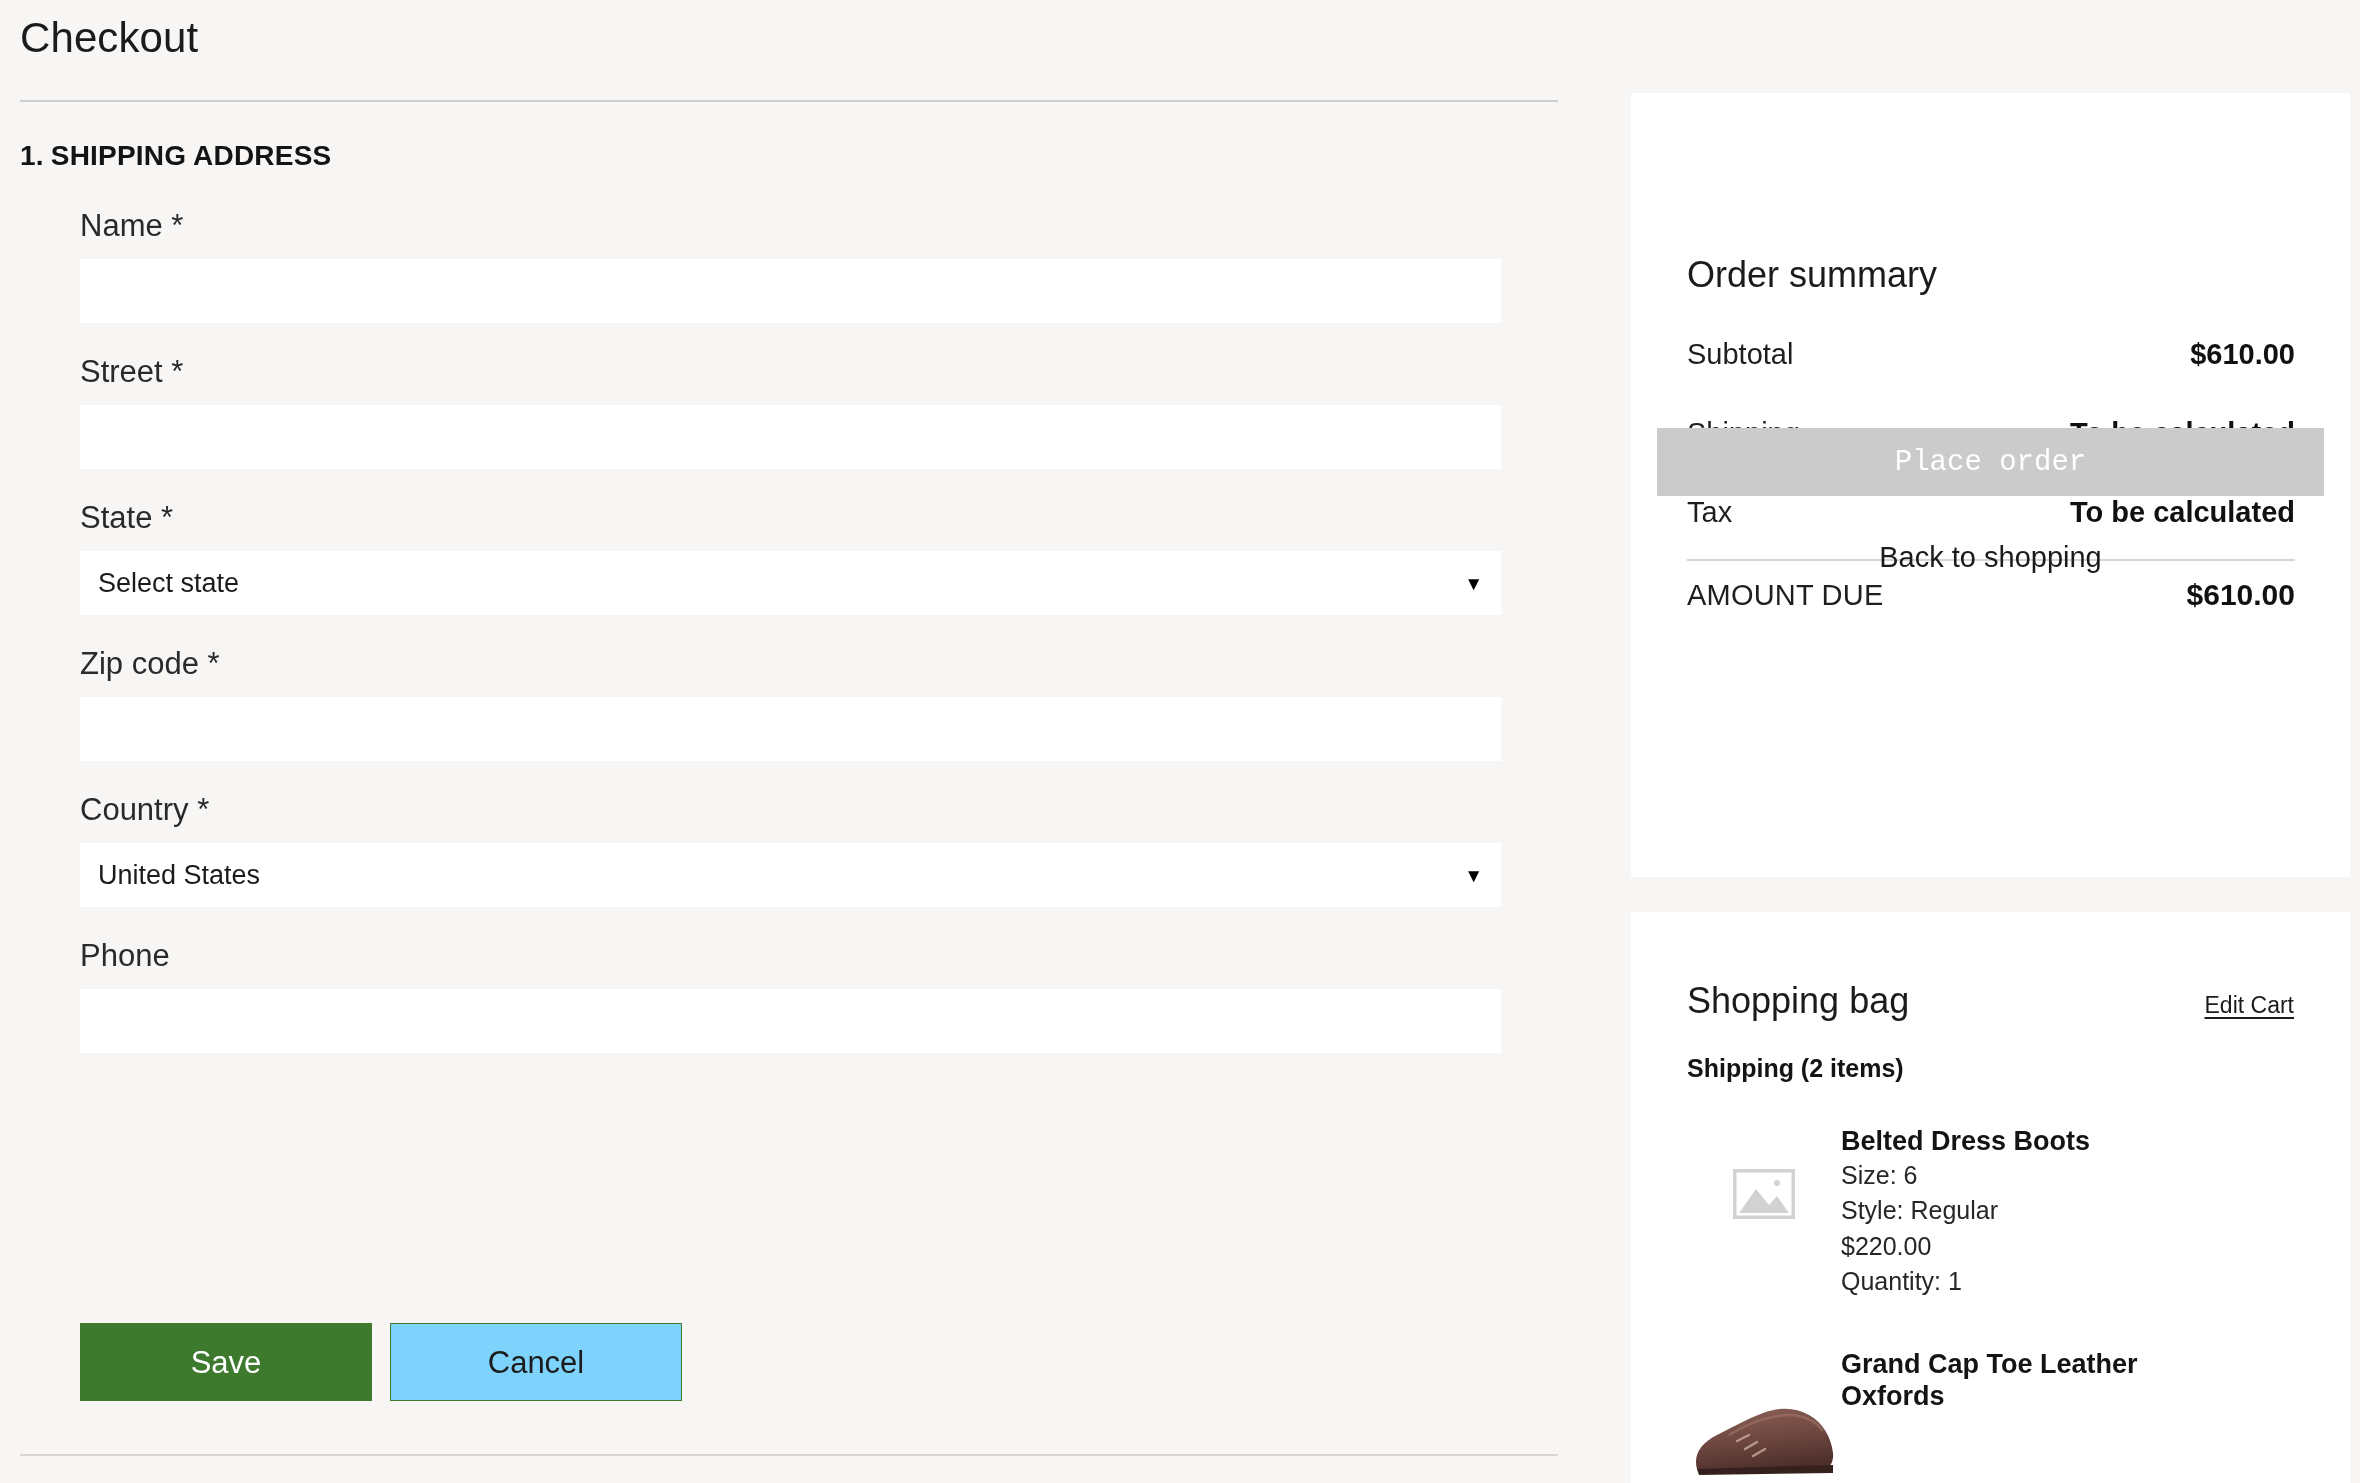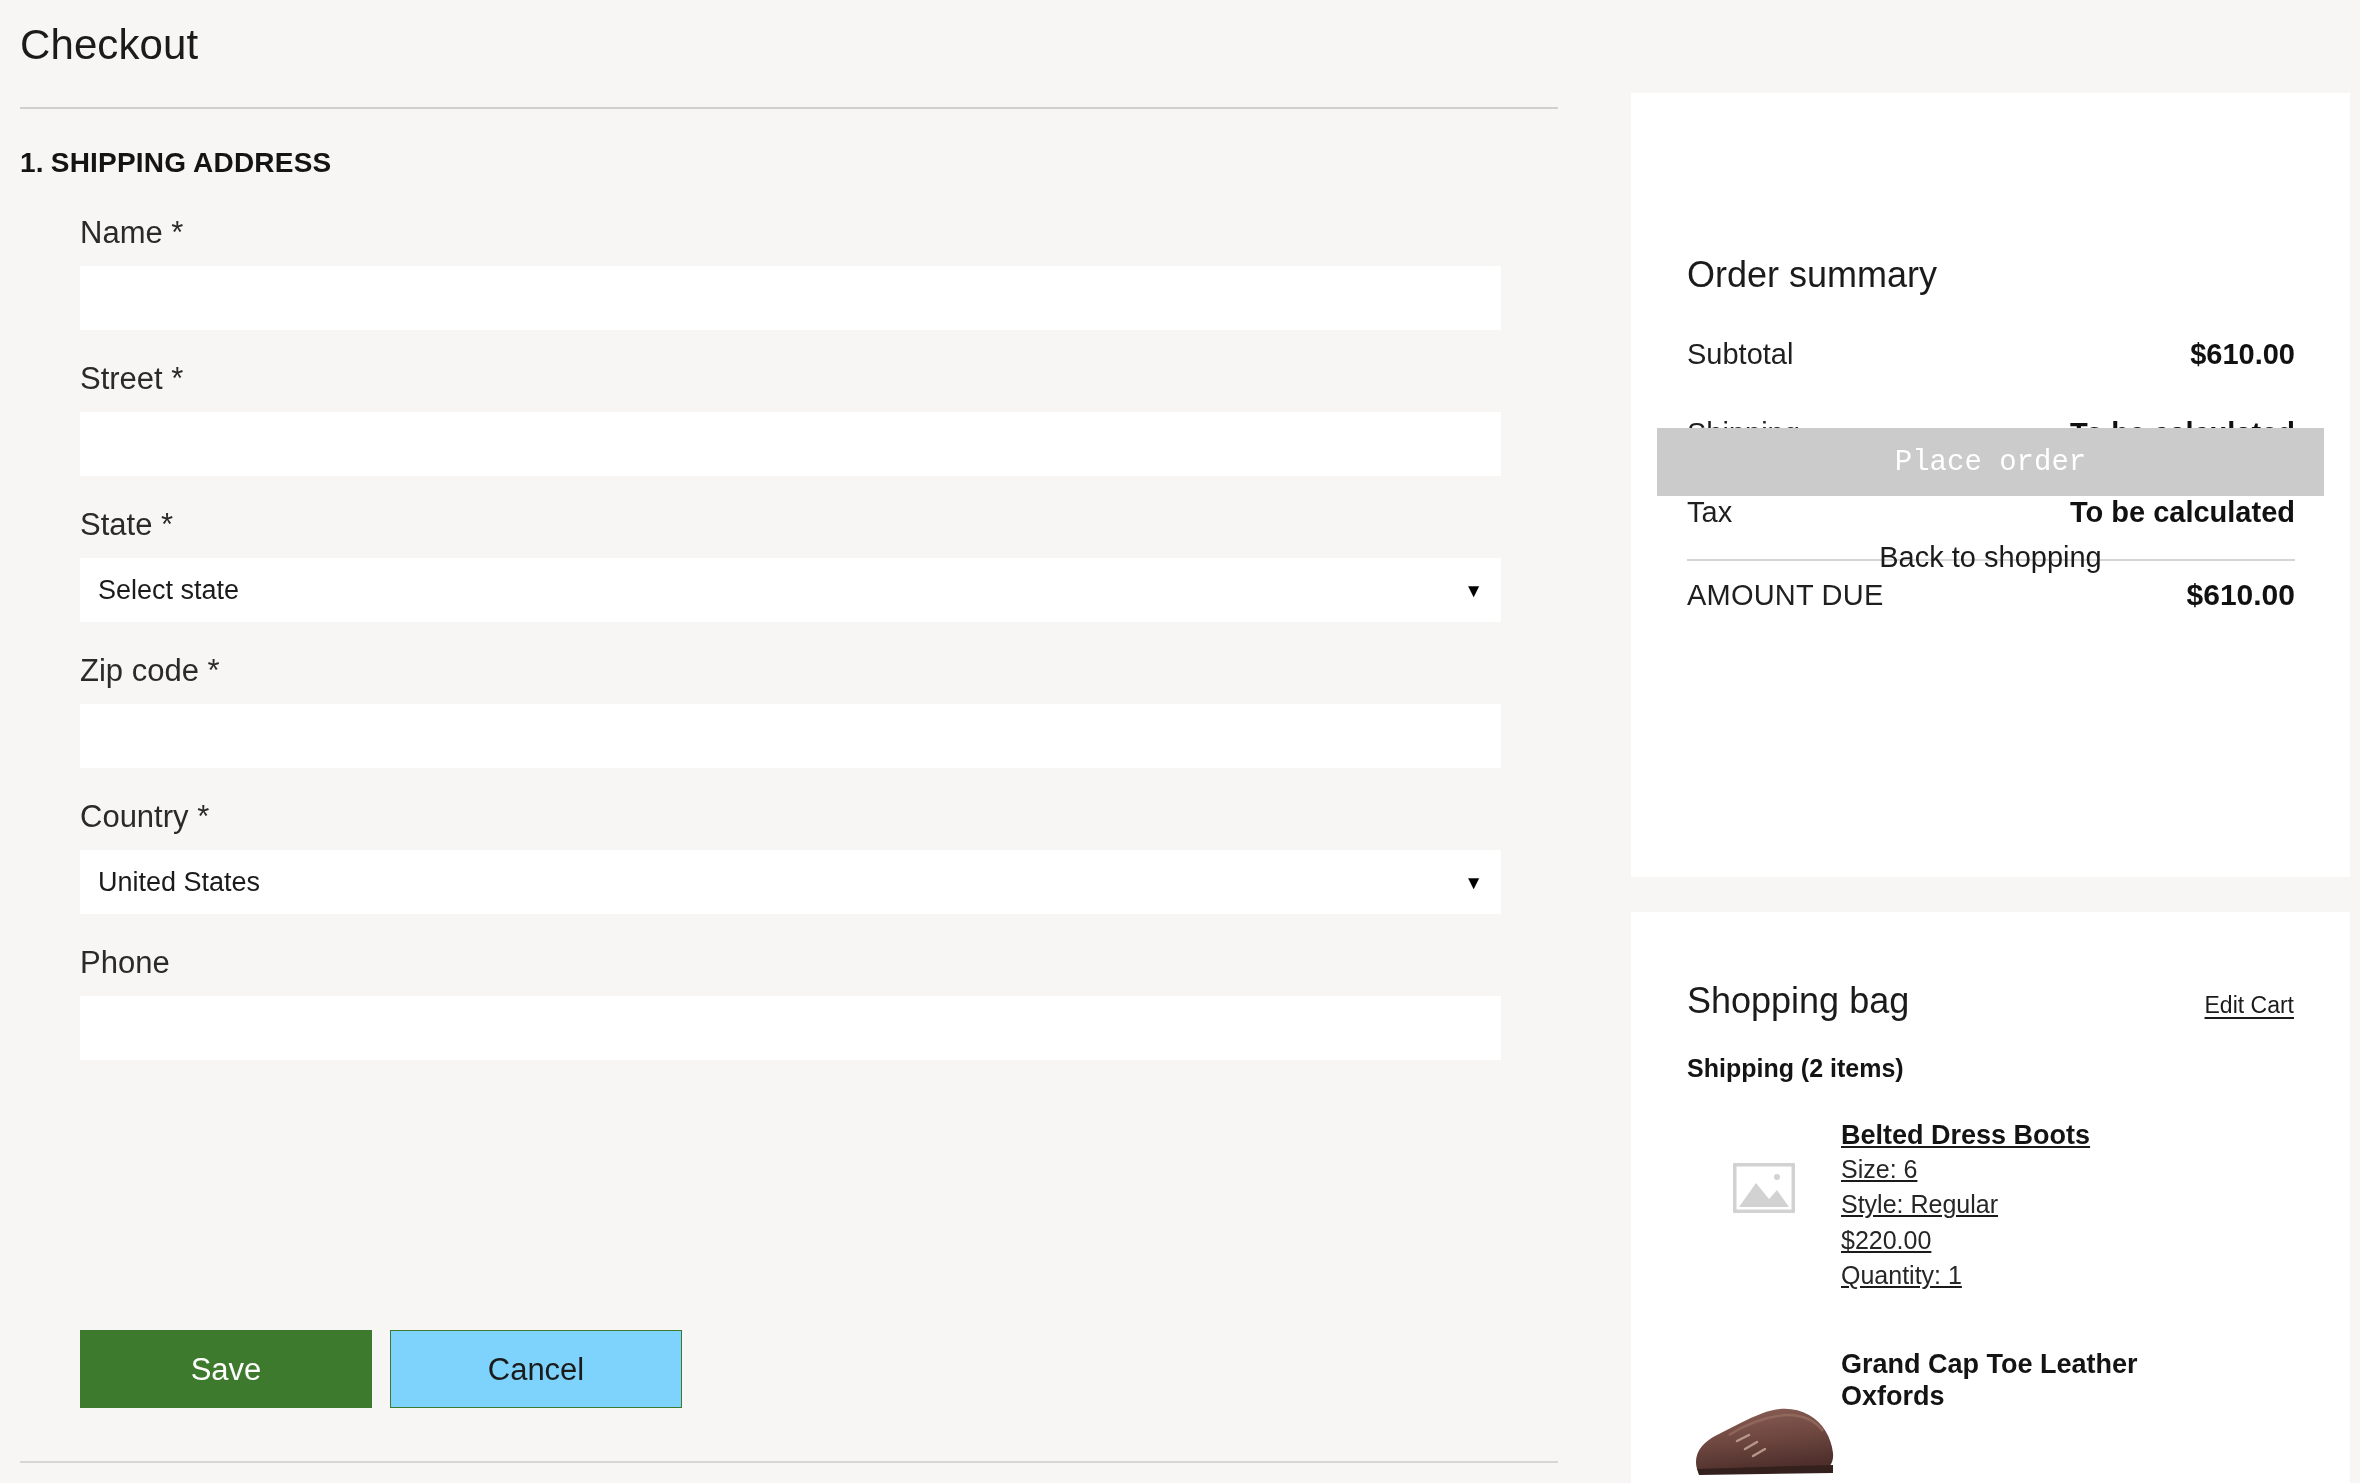--- a/index.html
+++ b/index.html
@@ -22,21 +22,21 @@
     width: 2360px;
     height: 1483px;
     background: #f7f6f4;
   }
 
   
 
   #left-col {
     position: absolute;
     left: 0;
-    top: 12px;
+    top: 5px;
     width: 1560px;
     height: 1159px;
     text-decoration: underline;
   }
 
   #page-title {
     position: absolute;
     left: 20px;
     top: 8px;
     font-size: 42px;
@@ -296,21 +296,21 @@
     color: #141414;
   }
 
   .bag-item {
     position: absolute;
     left: 56px;
     width: 608px;
     display: flex;
   }
 
-  #bag-item-0 { top: 206px; text-decoration: underline; }
+  #bag-item-0 { top: 212px; }
   #bag-item-1 { top: 435px; }
 
   .bag-thumb {
     width: 154px;
     min-width: 154px;
     height: 140px;
     display: flex;
     align-items: center;
     justify-content: center;
     overflow: hidden;

